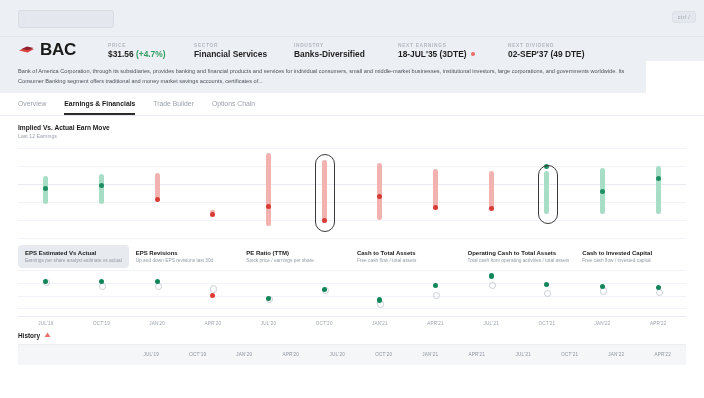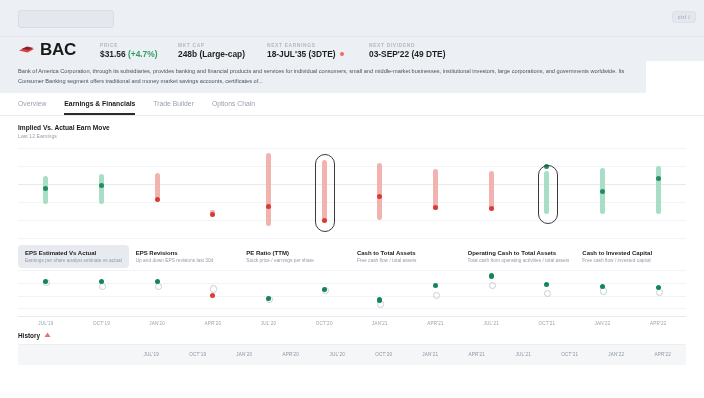--- a/index.html
+++ b/index.html
@@ -25,21 +25,21 @@
     font-size:6px;font-family:"Liberation Sans",sans-serif;color:#666;padding-left:3px;
   }
   .kbd-hint{
     position:absolute;right:8px;top:11px;
     background:#e4e8ee;border:1px solid #dde1e7;border-radius:3px;
     font-size:5.5px;color:#9aa3ae;padding:2px 5px;letter-spacing:.3px;
   }
 
   
   .ticker-head{background:#eceff3;padding:4px 18px 2px 18px;}
-  .tk-row{display:flex;align-items:flex-end;gap:4px;}
+  .tk-row{display:flex;align-items:flex-end;gap:12px;}
   .tk-logo-wrap{display:flex;align-items:center;gap:5px;min-width:78px;padding-bottom:1px;}
   .bac-logo{width:17px;height:12px;}
   .tk-sym{font-size:17px;font-weight:700;letter-spacing:-.3px;color:#1a1a1a;line-height:1;}
   .stat{min-width:0;padding-bottom:1px;}
   .stat-lab{font-size:4.8px;color:#b2b9c2;letter-spacing:.7px;font-weight:600;text-transform:uppercase;margin-bottom:2px;white-space:nowrap;}
   .stat-val{font-size:8.4px;font-weight:700;color:#1f1f1f;white-space:nowrap;line-height:1;}
   .pos{color:#2e9e63;font-weight:700;}
   .neg{color:#e2524f;font-weight:700;}
   .dot-red{display:inline-block;width:4px;height:4px;border-radius:50%;background:#ef6a64;vertical-align:middle;margin-left:2px;}
 
@@ -133,38 +133,42 @@
 
       <div class="stat w-price">
         <div class="stat-lab">PRICE</div>
         <div class="stat-val">
           <span>$31.56</span>
           <span class="pos">(+4.7%)</span>
         </div>
       </div>
 
 
-
-
-      <div class="stat w-mcap">
-        <div class="stat-lab">MKT CAP</div>
-        <div class="stat-val">248b (Large-cap)</div>
-      </div>
+      <div class="stat w-sector">
+        <div class="stat-lab">SECTOR</div>
+        <div class="stat-val">Financial Services</div>
+      </div>
+
+      <div class="stat w-industry">
+        <div class="stat-lab">INDUSTRY</div>
+        <div class="stat-val">Banks-Diversified</div>
+      </div>
+
 
       <div class="stat w-ne">
         <div class="stat-lab">NEXT EARNINGS</div>
         <div class="stat-val">
           <span>18-JUL'35 (3DTE)</span>
           <span class="dot-red"></span>
         </div>
       </div>
 
       <div class="stat w-nd">
         <div class="stat-lab">NEXT DIVIDEND</div>
-        <div class="stat-val">03-SEP'22 (49 DTE)</div>
+        <div class="stat-val">02-SEP'37 (49 DTE)</div>
       </div>
     </div>
   </div>
 
   <div class="desc">Bank of America Corporation, through its subsidiaries, provides banking and financial products and services for individual consumers, small and middle-market businesses, institutional investors, large corporations, and governments worldwide. Its Consumer Banking segment offers traditional and money market savings accounts, certificates of...</div>
 
   <div class="tabs">
     <div class="tab">Overview</div>
     <div class="tab active">Earnings &amp; Financials</div>
     <div class="tab">Trade Builder</div>

